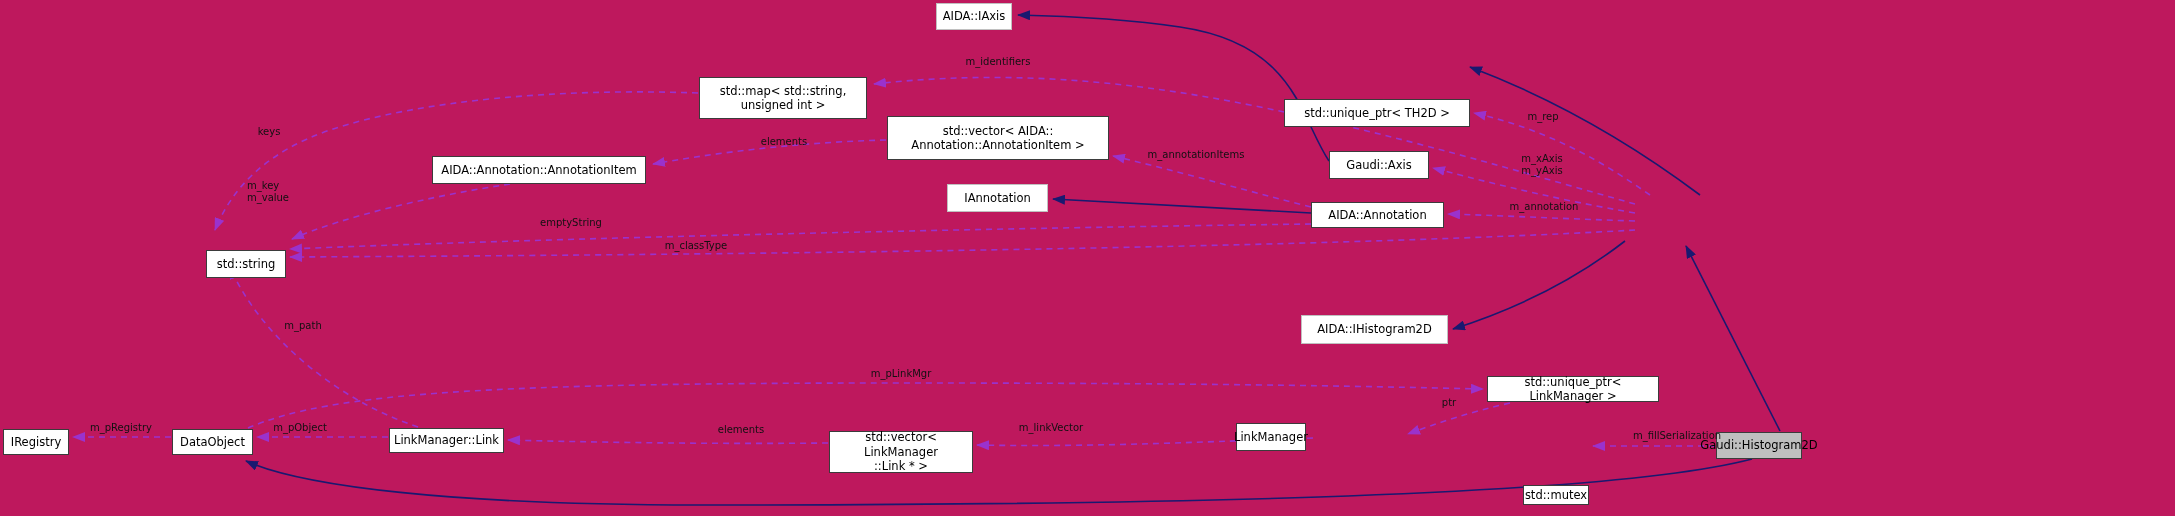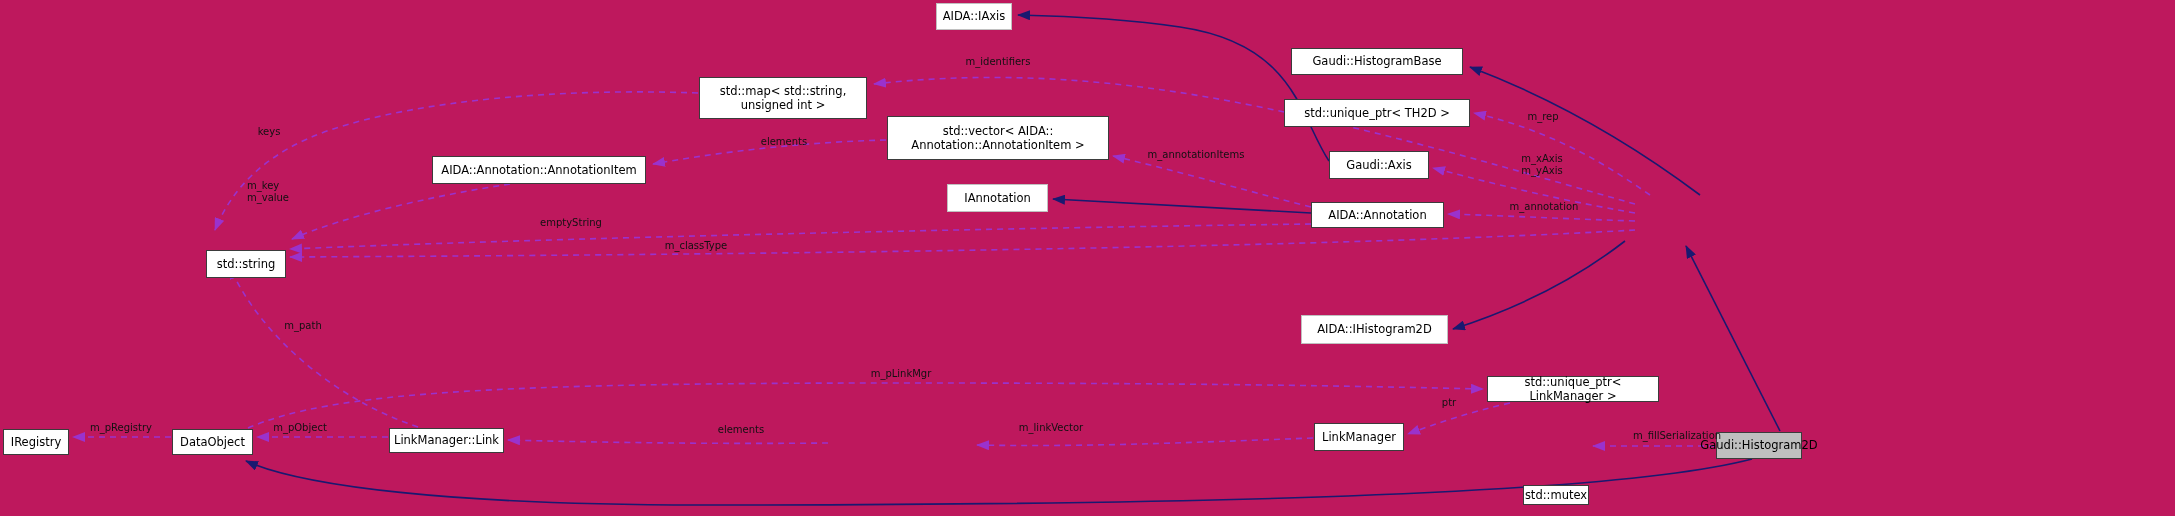--- a/index.html
+++ b/index.html
@@ -52,37 +52,38 @@
     <path d="M 828 443 C 730 444, 622 443, 508 440" fill="none" stroke="#9a32cd" stroke-width="1.6" stroke-dasharray="6,5" marker-end="url(#arrow-purple)"></path>
     <path d="M 1313 438 C 1180 443, 1082 447, 977 445" fill="none" stroke="#9a32cd" stroke-width="1.6" stroke-dasharray="6,5" marker-end="url(#arrow-purple)"></path>
     <path d="M 1510 403 C 1470 412, 1437 423, 1408 434" fill="none" stroke="#9a32cd" stroke-width="1.6" stroke-dasharray="6,5" marker-end="url(#arrow-purple)"></path>
     <path d="M 1650 195 C 1600 160, 1548 130, 1474 113" fill="none" stroke="#9a32cd" stroke-width="1.6" stroke-dasharray="6,5" marker-end="url(#arrow-purple)"></path>
     <path d="M 1635 213 C 1560 200, 1502 186, 1433 168" fill="none" stroke="#9a32cd" stroke-width="1.6" stroke-dasharray="6,5" marker-end="url(#arrow-purple)"></path>
     <path d="M 1635 221 C 1570 219, 1512 216, 1448 214" fill="none" stroke="#9a32cd" stroke-width="1.6" stroke-dasharray="6,5" marker-end="url(#arrow-purple)"></path>
     <path d="M 1715 446 L 1593 446" fill="none" stroke="#9a32cd" stroke-width="1.6" stroke-dasharray="6,5" marker-end="url(#arrow-purple)"></path>
   </svg>
 
   <div class="node external" style="left:936px;top:3px;width:76px;height:27px;">AIDA::IAxis</div>
-  <div class="node" style="left:1291px;top:48px;width:172px;height:27px;">Gaudi::HistogramBase</div>
   <div class="node" style="left:1284px;top:99px;width:186px;height:28px;">std::unique_ptr&lt; TH2D &gt;</div>
   <div class="node" style="left:699px;top:77px;width:168px;height:42px;">std::map&lt; std::string,
 unsigned int &gt;</div>
   <div class="node" style="left:887px;top:116px;width:222px;height:44px;">std::vector&lt; AIDA::
 Annotation::AnnotationItem &gt;</div>
   <div class="node" style="left:1329px;top:151px;width:100px;height:28px;">Gaudi::Axis</div>
   <div class="node" style="left:432px;top:156px;width:214px;height:28px;">AIDA::Annotation::AnnotationItem</div>
   <div class="node external" style="left:947px;top:184px;width:101px;height:28px;">IAnnotation</div>
   <div class="node" style="left:1311px;top:202px;width:133px;height:26px;">AIDA::Annotation</div>
   <div class="node" style="left:206px;top:250px;width:80px;height:28px;">std::string</div>
   <div class="node external" style="left:1301px;top:315px;width:147px;height:29px;">AIDA::IHistogram2D</div>
   <div class="node" style="left:1487px;top:376px;width:172px;height:26px;">std::unique_ptr&lt; LinkManager &gt;</div>
   <div class="node" style="left:3px;top:429px;width:66px;height:26px;">IRegistry</div>
   <div class="node" style="left:172px;top:429px;width:81px;height:26px;">DataObject</div>
   <div class="node" style="left:389px;top:428px;width:115px;height:25px;">LinkManager::Link</div>
-  <div class="node" style="left:1314px;top:423px;width:90px;height:28px;">LinkManager</div>
+  <div class="node" style="left:829px;top:431px;width:144px;height:42px;">std::vector&lt; LinkManager
+::Link * &gt;</div>
+  <div class="node" style="left:1236px;top:423px;width:70px;height:28px;">LinkManager</div>
   <div class="node" style="left:1523px;top:457px;width:66px;height:20px;margin-top:28px;">std::mutex</div>
   <div class="node highlight" style="left:1716px;top:432px;width:86px;height:27px;">Gaudi::Histogram2D</div>
 
   <span class="edge-label" style="left:998px;top:56px;">m_identifiers</span>
   <span class="edge-label" style="left:269px;top:126px;">keys</span>
   <span class="edge-label" style="left:784px;top:136px;">elements</span>
   <span class="edge-label" style="left:268px;top:180px;">m_key
 m_value</span>
   <span class="edge-label" style="left:1196px;top:149px;">m_annotationItems</span>
   <span class="edge-label" style="left:571px;top:217px;">emptyString</span>

